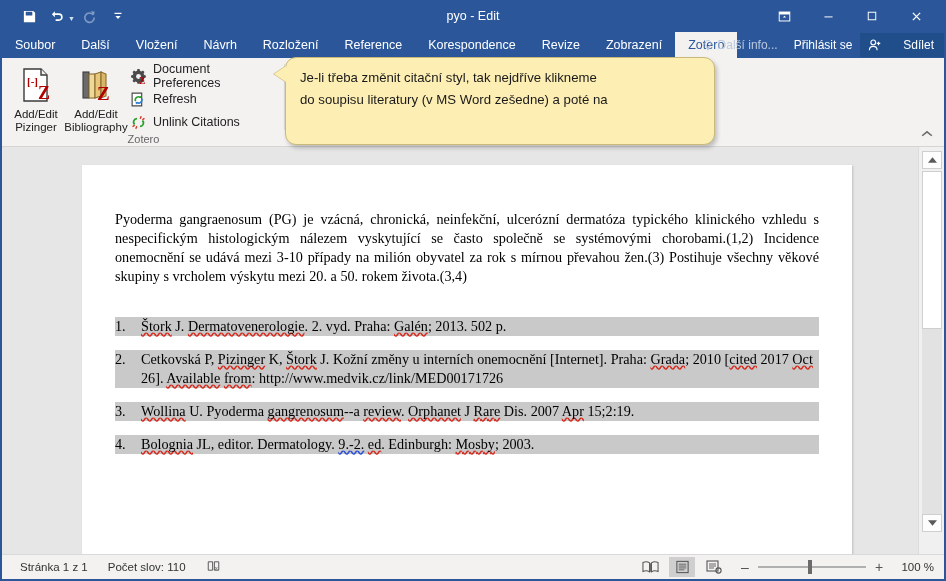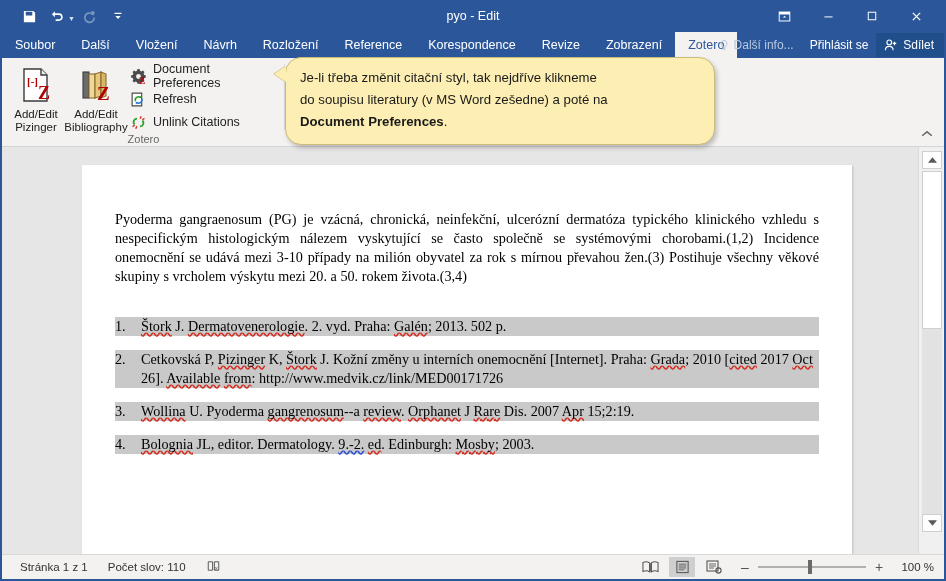--- a/index.html
+++ b/index.html
@@ -67,21 +67,21 @@
     position: absolute; right: 0; top: 0; height: 26px;
     display: flex; align-items: center;
   }
   .tellme {
     display: flex; align-items: center; gap: 4px;
     font-size: 12px; color: #b9c8de;
     padding: 0 8px; height: 26px;
   }
   .signin { font-size: 12px; color: #ffffff; padding: 0 8px; height: 26px; line-height: 26px; }
   .share {
-    display: flex; align-items: center; gap: 5px;
+    display: flex; align-items: center; gap: 21px;
     font-size: 12px; color: #fff;
     background: #204e8a;
     height: 24px; padding: 0 10px 0 8px;
   }
 
   
   .ribbon {
     position: absolute; left: 0; top: 58px;
     width: 942px; height: 89px;
     background: #f3f2f1;
@@ -118,21 +118,21 @@
     position: absolute; right: 10px; bottom: 4px;
     color: #6b6b6b; font-size: 12px;
   }
 
   
   .callout {
     position: absolute; left: 283px; top: 57px;
     width: 430px; height: 88px;
     background: #fdeeb3;
     border: 1px solid #c9b97a;
-    border-radius: 16px;
+    border-radius: 11px;
     box-shadow: 2px 3px 4px rgba(0,0,0,0.22);
     padding: 9px 14px;
     z-index: 40;
   }
   .callout p {
     margin: 0;
     font-size: 13.2px; color: #1a1a1a; line-height: 22px;
   }
   .callout b { font-weight: bold; }
   .callout-tail {
@@ -420,21 +420,20 @@
       <svg width="14" height="10" viewBox="0 0 16 10">
           <path fill="none" stroke="#6b6b6b" stroke-width="1.8" d="M2.5 7L8 2.5 13.5 7"></path>
         </svg>
     </div>
   </div>
 
   <div class="callout">
     <div class="callout-tail"></div>
     <p>Je-li třeba změnit citační styl, tak nejdříve klikneme</p>
     <p>do soupisu literatury (v MS Word zešedne) a poté na</p>
-    <p><b>Document Preferences</b><span>.</span></p>
   </div>
 
   <div class="docarea">
     <div class="page">
       <div class="pagebody">
 
         <p class="para">Pyoderma gangraenosum (PG) je vzácná, chronická, neinfekční, ulcerózní dermatóza typického klinického vzhledu s nespecifickým histologickým nálezem vyskytující se často společně se systémovými chorobami.(1,2) Incidence onemocnění se udává mezi 3-10 případy na milión obyvatel za rok s mírnou převahou žen.(3) Postihuje všechny věkové skupiny s vrcholem výskytu mezi 20. a 50. rokem života.(3,4)</p>
 
         <div class="biblist">
 

